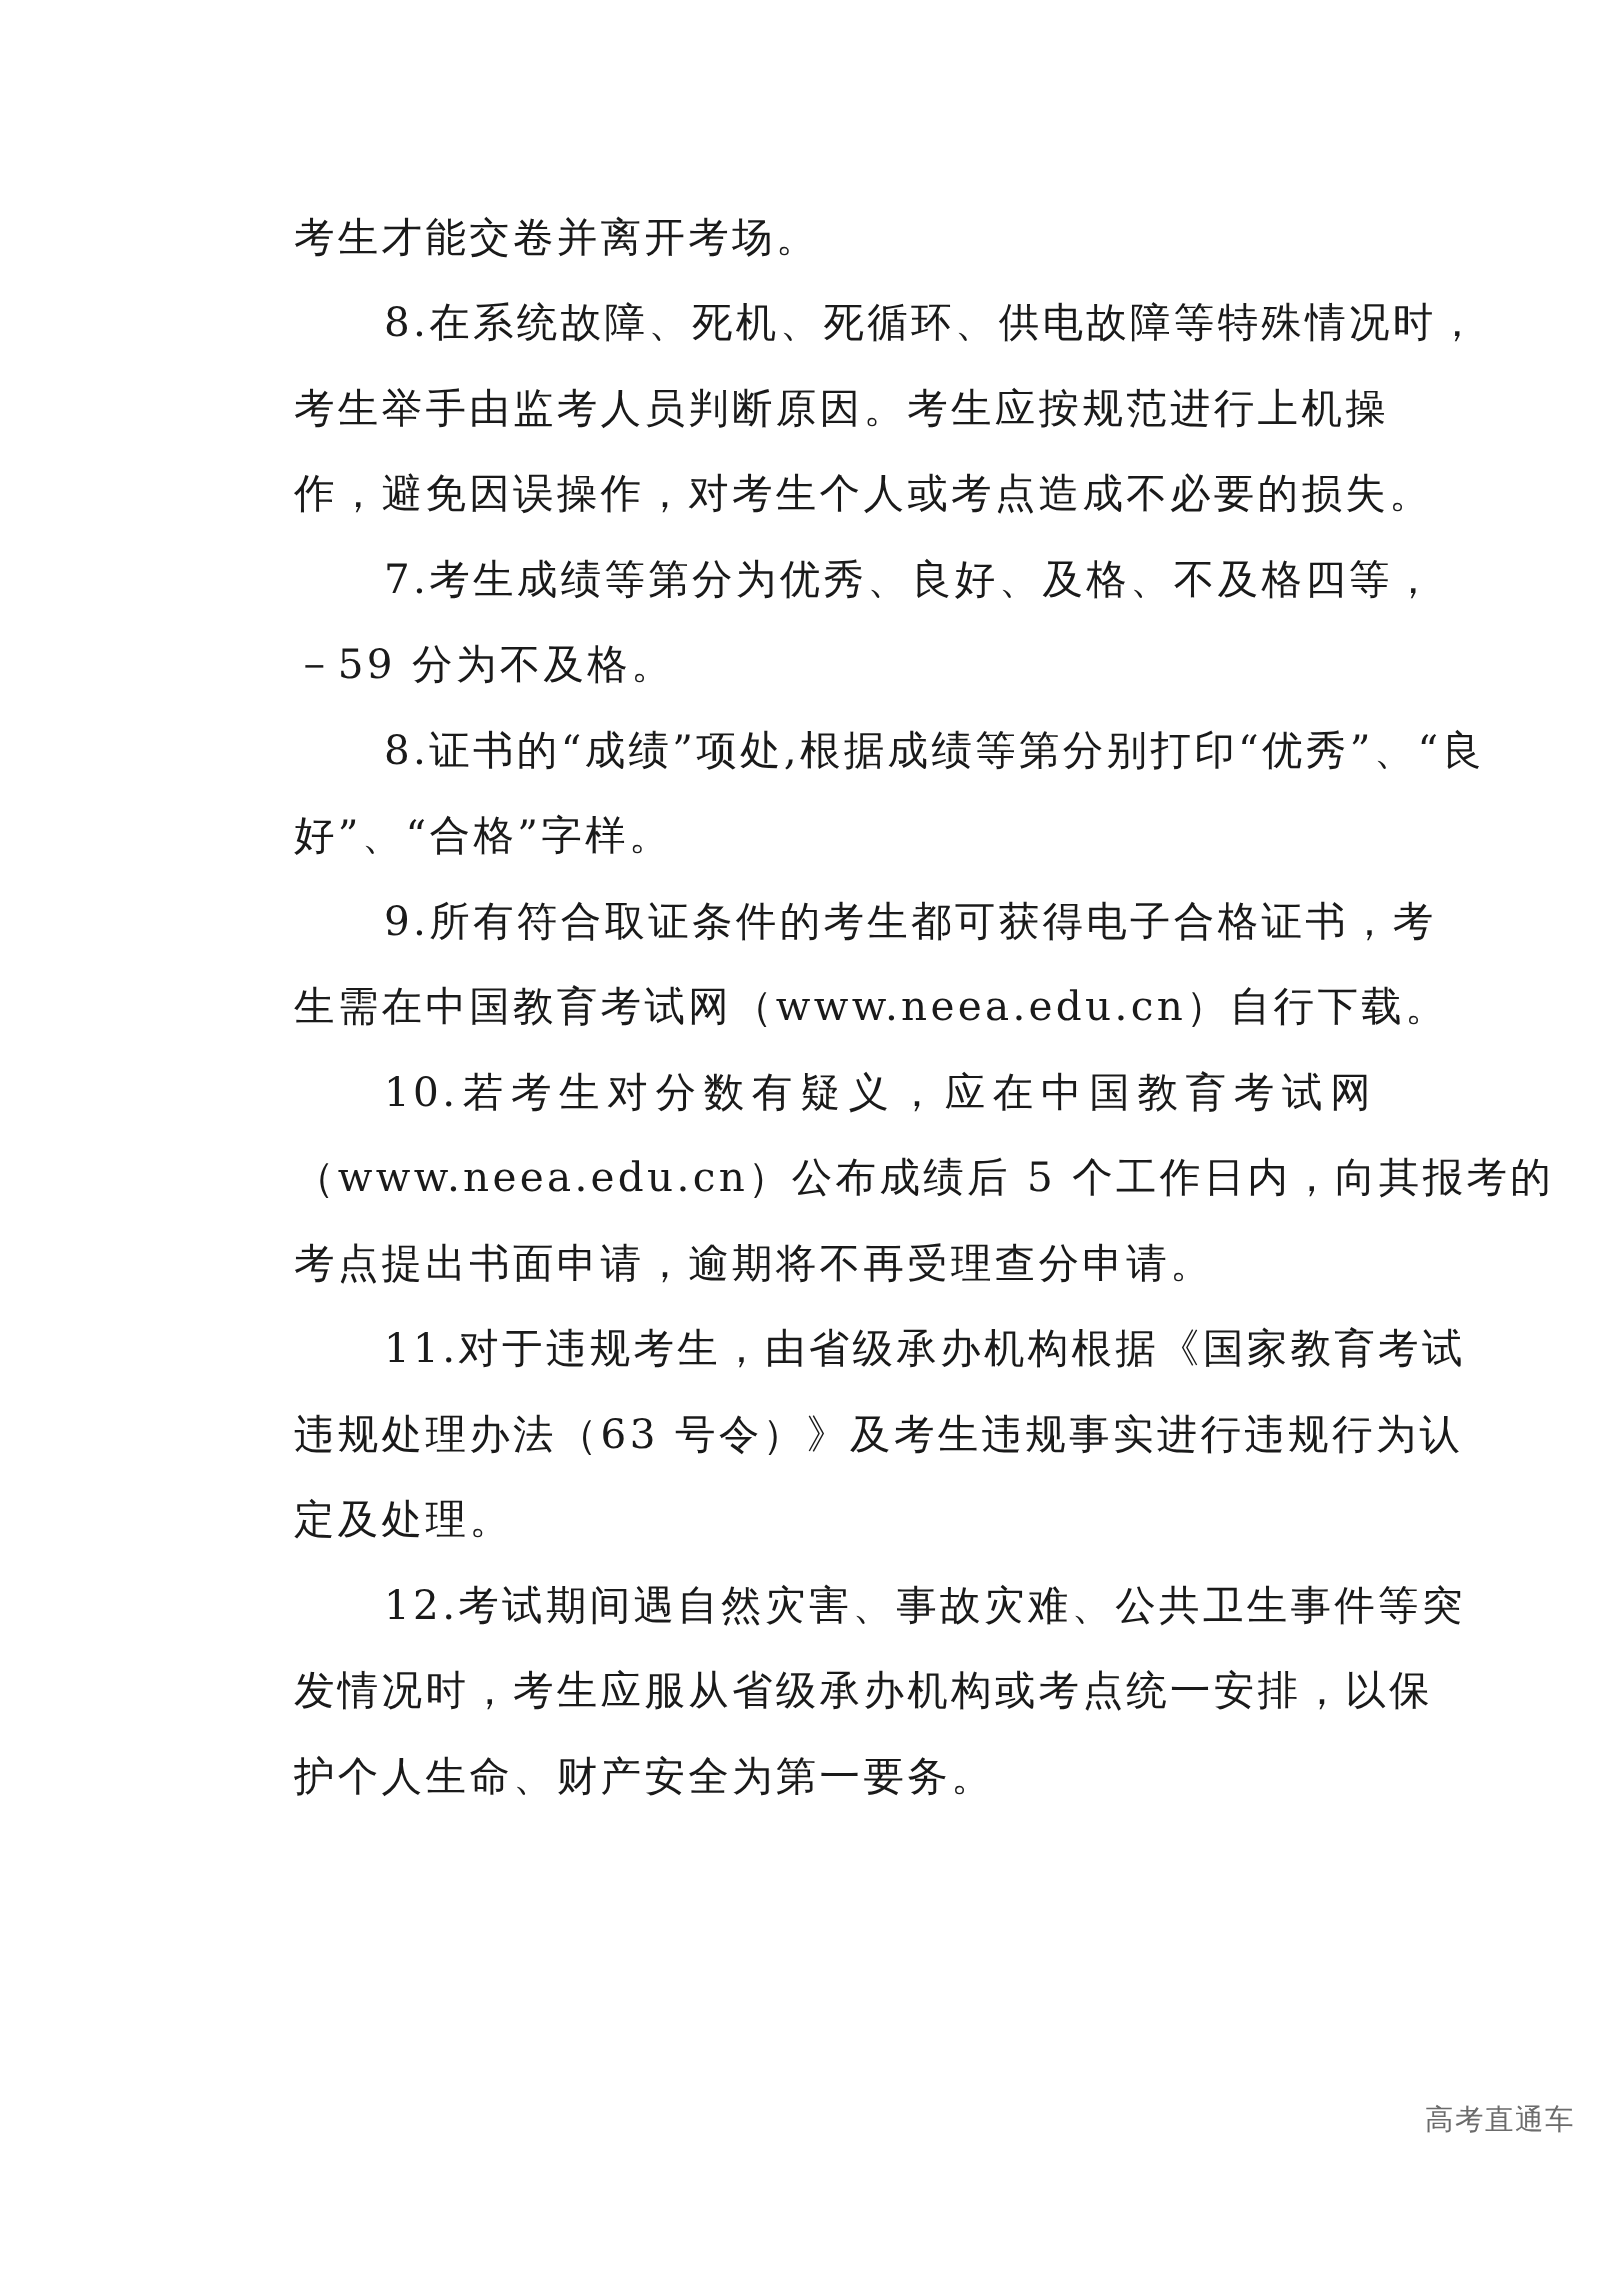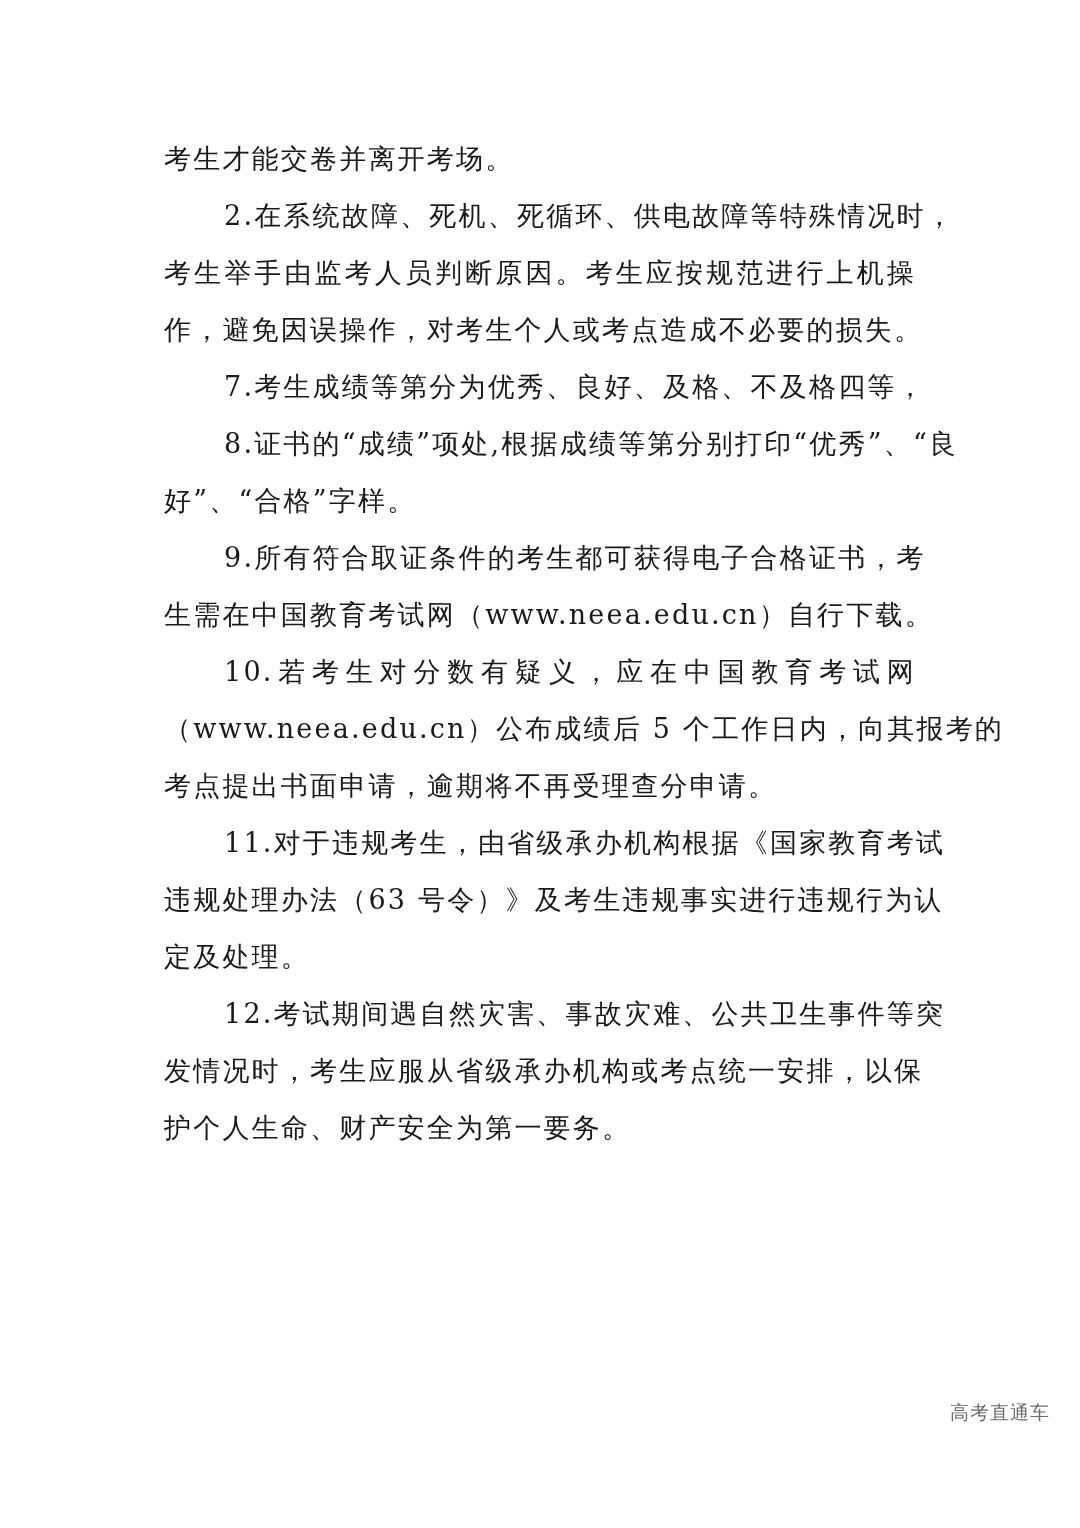--- a/index.html
+++ b/index.html
@@ -29,20 +29,21 @@
       text-align-last: left;
       letter-spacing: 2.2px;
       word-break: break-all;
     }
     .line {
       display: block;
       height: 57px;
       white-space: nowrap;
       text-align-last: justify;
       text-align: justify;
+      margin-left: 32px;
     }
     .line.last {
       text-align-last: left;
     }
     .watermark {
       position: absolute;
       right: 30px;
       top: 1400px;
       font-family: "DejaVu Sans", "Liberation Sans", sans-serif;
       font-size: 19px;
@@ -53,27 +54,28 @@
 </head>
 <body>
 
 <div class="page">
 
   <p class="para">
     <span class="line last">考生才能交卷并离开考场。</span>
   </p>
 
   <p class="para">
-    <span class="line" style="padding-left:60px">2.在系统故障、死机、死循环、供电故障等特殊情况时，</span>
+    <span class="line" style="padding-left:60px">8.在系统故障、死机、死循环、供电故障等特殊情况时，</span>
     <span class="line">考生举手由监考人员判断原因。考生应按规范进行上机操</span>
     <span class="line">作，避免因误操作，对考生个人或考点造成不必要的损失。</span>
   </p>
 
   <p class="para">
     <span class="line" style="padding-left:60px">7.考生成绩等第分为优秀、良好、及格、不及格四等，</span>
+    <span class="line last">－59 分为不及格。</span>
   </p>
 
   <p class="para">
     <span class="line" style="padding-left:60px">8.证书的“成绩”项处,根据成绩等第分别打印“优秀”、“良</span>
     <span class="line last">好”、“合格”字样。</span>
   </p>
 
   <p class="para">
     <span class="line" style="padding-left:60px">9.所有符合取证条件的考生都可获得电子合格证书，考</span>
     <span class="line last">生需在中国教育考试网（www.neea.edu.cn）自行下载。</span>

